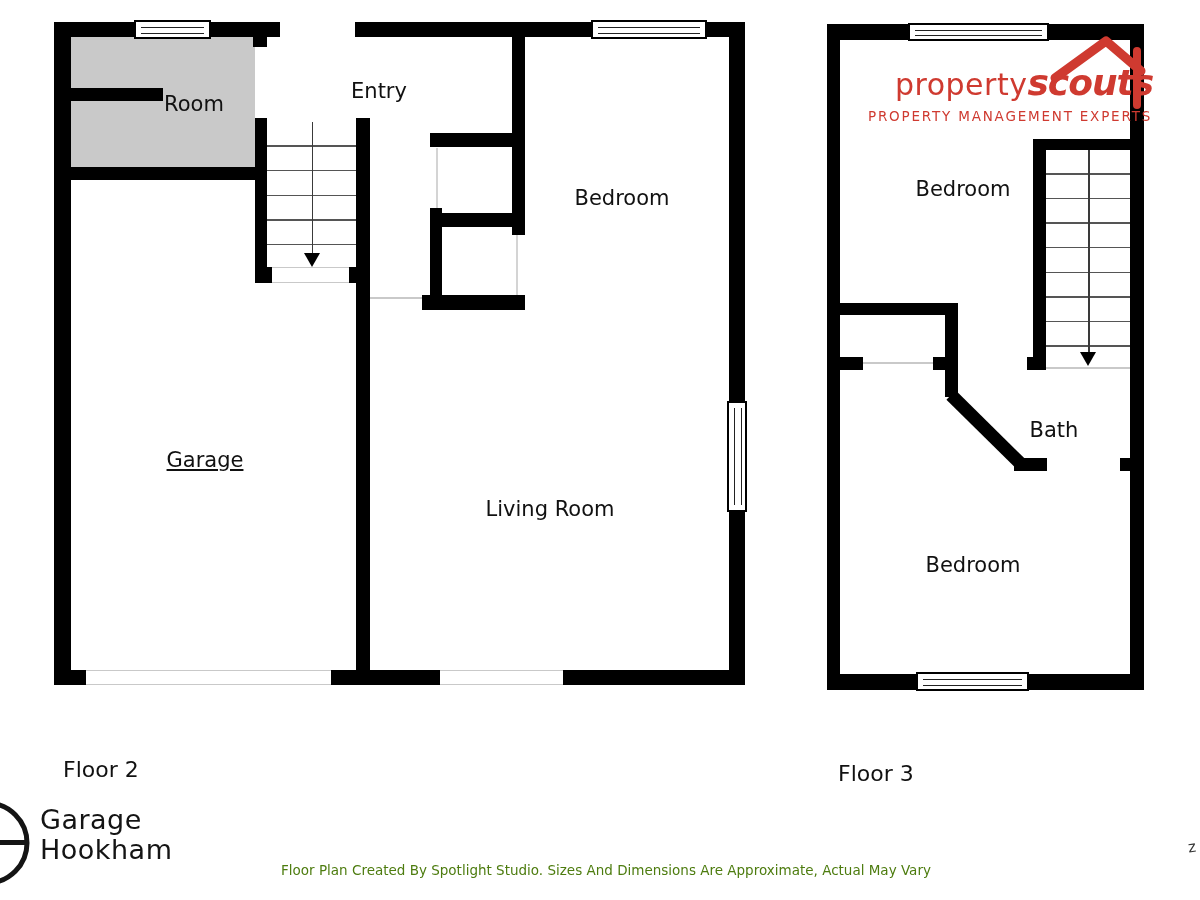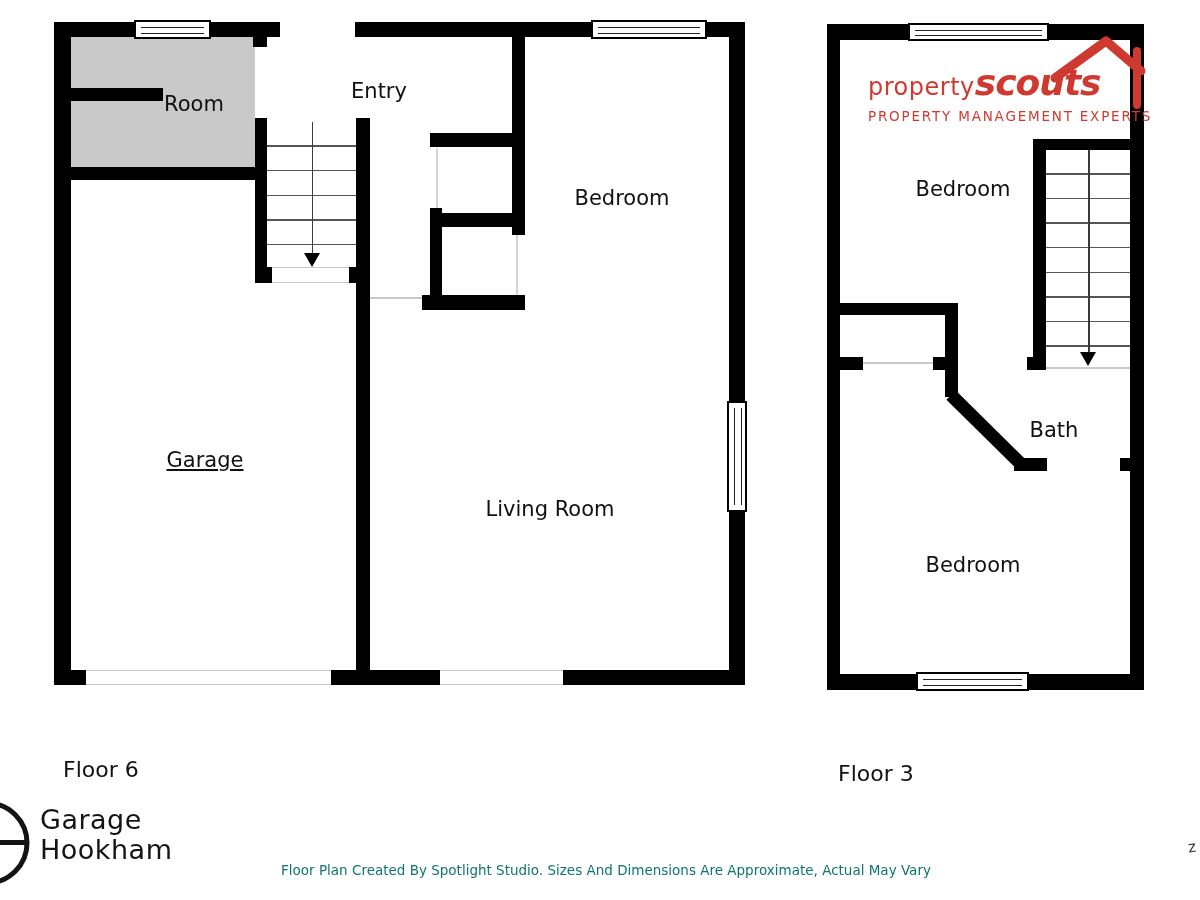--- a/index.html
+++ b/index.html
@@ -20,28 +20,28 @@
               border-left:1.5px solid #222;border-right:1.5px solid #222;display:block;}
   .stairs{position:absolute;}
   .stairs .mid{position:absolute;left:50%;top:0;width:1.5px;background:#3a3a3a;}
   .stairs .arrow{position:absolute;left:50%;transform:translateX(-50%);width:0;height:0;
                  border-left:8px solid transparent;border-right:8px solid transparent;
                  border-top:14px solid #000;}
   .room-label{position:absolute;transform:translate(-50%,-50%);font-size:21px;color:#111;
               white-space:nowrap;}
   .floor-label{position:absolute;font-size:22px;color:#111;white-space:nowrap;}
   .logo-line1{position:absolute;left:868px;top:62px;white-space:nowrap;}
-  .logo-word1{font-size:24px;letter-spacing:.5px;font-weight:400;}
+  .logo-word1{font-size:30px;letter-spacing:.5px;font-weight:400;margin-left:27px;}
   .logo-word2{font-size:36px;font-weight:700;font-style:italic;letter-spacing:-1px;}
   .logo-tagline{position:absolute;left:868px;top:108px;font-size:13.5px;font-weight:400;
                 letter-spacing:1.8px;white-space:nowrap;}
   .agent{position:absolute;left:40px;top:805px;font-size:27px;line-height:30px;
          font-weight:500;color:#141414;letter-spacing:.5px;}
   .disclaimer{position:absolute;left:12px;right:0;top:862px;text-align:center;font-size:13.5px;
-              color:#0f766e;}
+              color:#4d7c0f;}
   .edge-mark{position:absolute;left:1188px;top:838px;font-size:15px;color:#333;
              transform:rotate(-8deg);}
   svg{position:absolute;}
 </style>
 </head>
 <body>
 
 <div>
 
   <div class="fill" style="left:71px;top:37px;width:184px;height:130px;background:#c9c9c9;"></div>
@@ -88,21 +88,21 @@
   <div class="w" style="left:430px;top:208px;width:12px;height:100px;"></div>
   <div class="w" style="left:440px;top:213px;width:85px;height:14px;"></div>
   <div class="doorline-v" style="left:436px;top:148px;height:60px;"></div>
   <div class="doorline-v" style="left:516px;top:235px;height:60px;"></div>
 
   <div class="room-label" style="left:194px;top:104px;">Room</div>
   <div class="room-label" style="left:379px;top:91px;">Entry</div>
   <div class="room-label" style="left:622px;top:198px;">Bedroom</div>
   <div class="room-label" style="left:205px;top:460px;text-decoration:underline;">Garage</div>
   <div class="room-label" style="left:550px;top:509px;">Living Room</div>
-  <div class="floor-label" style="left:63px;top:757px;">Floor 6</div>
+  <div class="floor-label" style="left:63px;top:757px;">Floor 2</div>
 </div>
 
 <div>
 
   <div class="w" style="left:827px;top:24px;width:317px;height:16px;"></div>
   <div class="w" style="left:827px;top:24px;width:13px;height:666px;"></div>
   <div class="w" style="left:1130px;top:24px;width:14px;height:666px;"></div>
   <div class="w" style="left:827px;top:674px;width:317px;height:16px;"></div>
 
   <div class="window-h" style="left:908px;top:23px;width:141px;height:18px;">

